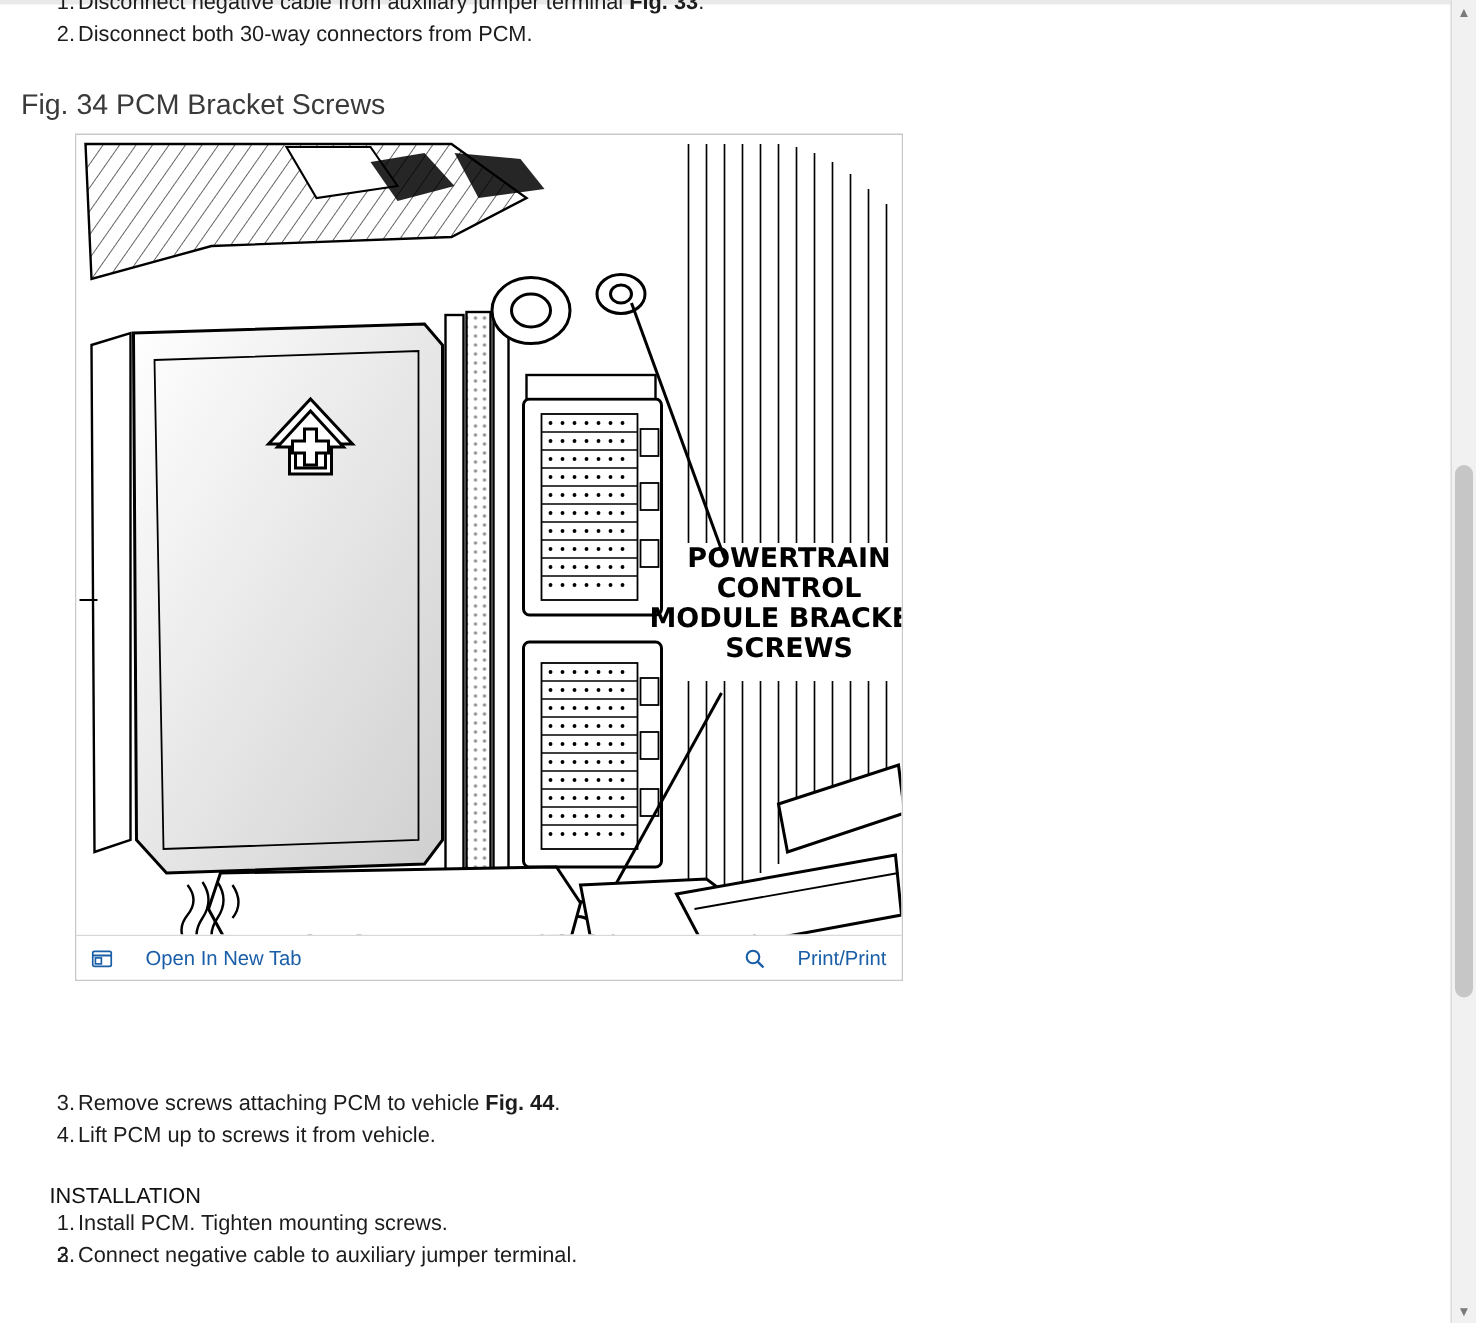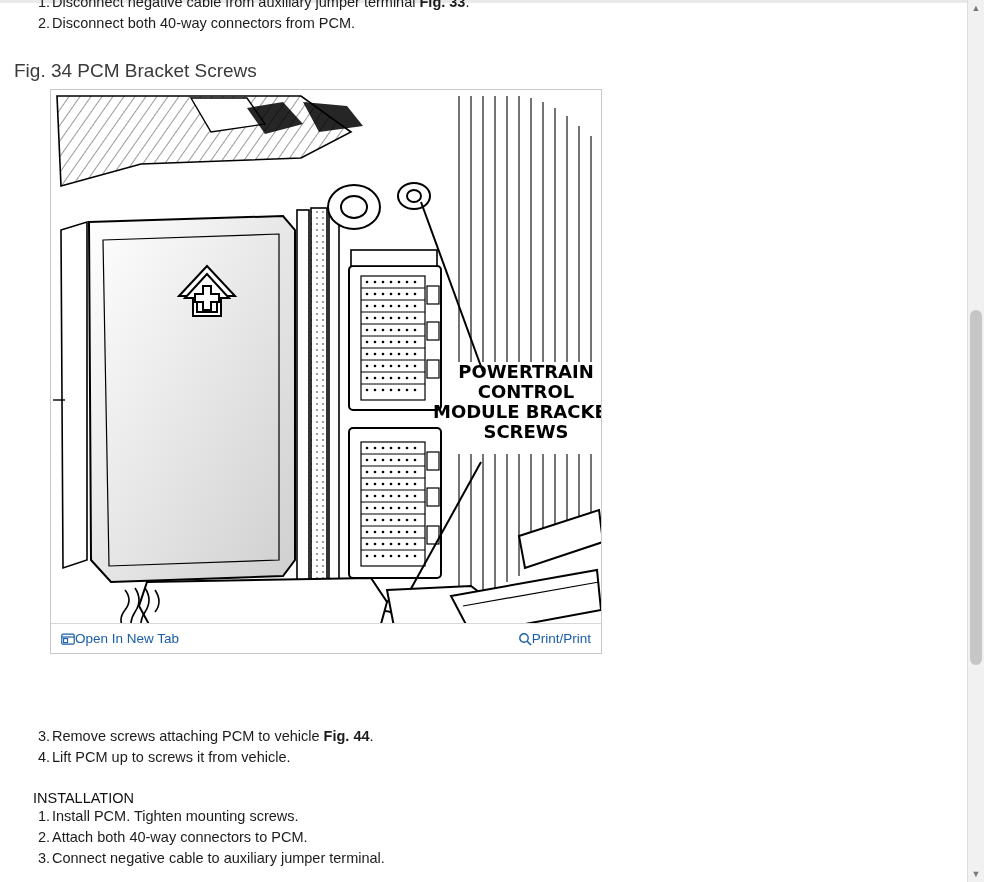--- a/index.html
+++ b/index.html
@@ -80,21 +80,21 @@
     display: flex;
     align-items: center;
     justify-content: space-between;
     padding: 0 10px 0 10px;
     box-sizing: border-box;
     background: #fff;
   }
   .bar-link {
     display: flex;
     align-items: center;
-    gap: 0;
+    gap: 22px;
     color: #1a5ea8;
     font-size: 13.5px;
     cursor: pointer;
     text-decoration: none;
   }
   .bar-icon {
     display: inline-block;
     width: 14px;
     height: 14px;
     line-height: 14px;
@@ -159,21 +159,21 @@
 
   <div class="top-rule"></div>
 
   <div class="content">
 
     <ol class="steps">
       <li>
         <span class="num">1.</span><span>Disconnect negative cable from auxiliary jumper terminal </span><b>Fig. 33</b><span>.</span>
       </li>
       <li>
-        <span class="num">2.</span><span>Disconnect both 40-way connectors from PCM.</span>
+        <span class="num">2.</span><span>Disconnect both 30-way connectors from PCM.</span>
       </li>
     </ol>
 
     <div class="fig-caption">Fig. 34 PCM Bracket Screws</div>
 
     <div class="figure-box">
       <div class="figure-img">
         <svg width="550" height="533" viewBox="0 0 550 533" xmlns="http://www.w3.org/2000/svg">
           <defs>
             <pattern id="hatchA" width="9" height="9" patternUnits="userSpaceOnUse" patternTransform="rotate(35)">
@@ -496,21 +496,21 @@
       </ol>
     </div>
 
     <div class="section-title">INSTALLATION</div>
 
     <ol class="steps install-list">
       <li>
         <span class="num">1.</span><span>Install PCM. Tighten mounting screws.</span>
       </li>
       <li>
-        <span class="num">2.</span><span>Attach both 40-way connectors to PCM.</span>
+        <span class="num">2.</span>
       </li>
       <li>
         <span class="num">3.</span><span>Connect negative cable to auxiliary jumper terminal.</span>
       </li>
     </ol>
 
   </div>
 </div>
 
 <div class="scrollbar">

